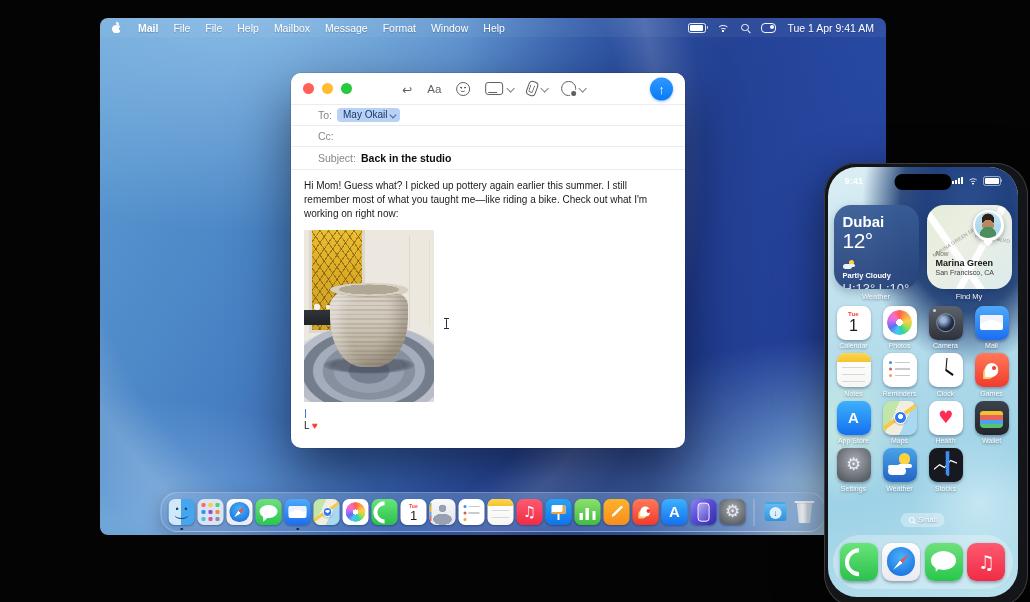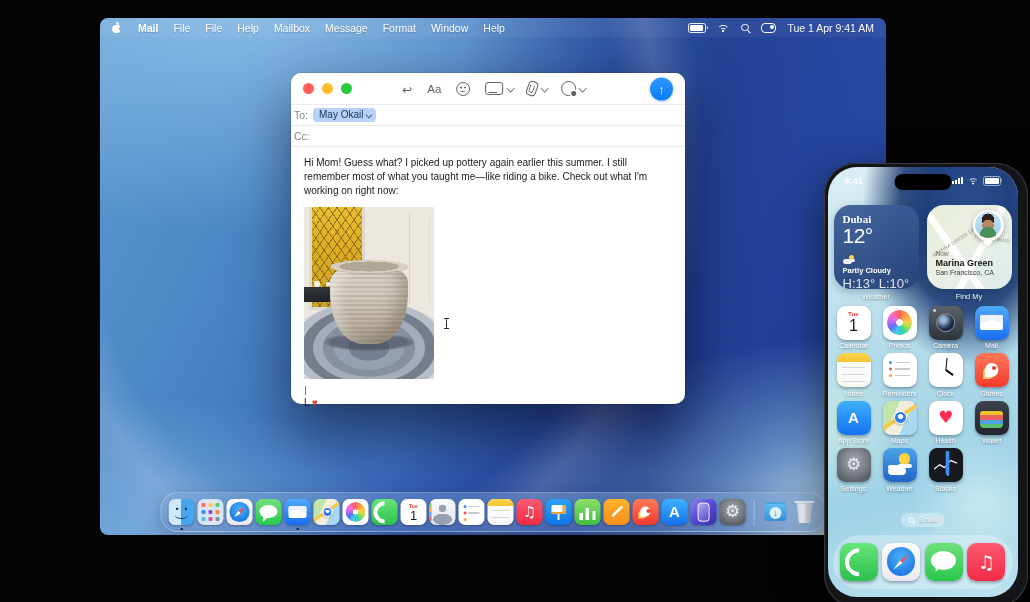--- a/index.html
+++ b/index.html
@@ -44,21 +44,21 @@
     transform:translateX(-50%);clip-path:polygon(50% 50%,-20% -20%,120% -20%);}
   .wifi::before{width:10.5px;height:10.5px;bottom:-5.5px;}
   .wifi::after{width:5.5px;height:5.5px;bottom:-3px;}
   .mb-search{position:relative;width:10px;height:10px;}
   .mb-search::before{content:'';position:absolute;left:1px;top:1px;width:5.5px;height:5.5px;border:1.3px solid #fff;border-radius:50%;}
   .mb-search::after{content:'';position:absolute;right:0;bottom:0;width:3.5px;height:1.4px;background:#fff;border-radius:1px;transform:rotate(45deg);}
   .mb-cc{position:relative;width:13px;height:8px;border:1px solid rgba(255,255,255,.95);border-radius:4px;}
   .mb-cc::before{content:'';position:absolute;right:1px;top:1px;width:4px;height:4px;border-radius:50%;background:#fff;}
 
   
-  .mail-win{position:absolute;left:191px;top:55px;width:394px;height:331px;background:#fff;border-radius:10px;z-index:20;
+  .mail-win{position:absolute;left:191px;top:55px;width:394px;height:375px;background:#fff;border-radius:10px;z-index:20;
     box-shadow:0 25px 55px rgba(0,0,10,.5), 0 0 0 .5px rgba(0,0,0,.18);}
   .titlebar{position:relative;height:31px;display:flex;align-items:center;padding:0 12px;
     border-bottom:.5px solid #ececee;border-radius:10px 10px 0 0;background:#fff;}
   .lights{display:flex;gap:8px;}
   .light{width:11px;height:11px;border-radius:50%;}
   .l-red{background:#ff5f57;}  .l-yellow{background:#febc2e;}  .l-green{background:#28c840;}
   .tb-icons{position:absolute;left:50%;transform:translateX(-47%);display:flex;align-items:center;gap:15px;color:#5f5f64;}
   .tbtn{display:flex;align-items:center;gap:3.5px;}
   .gi-undo::before{content:'↩';font-size:12px;color:#5f5f64;}
   .gi-format{font-size:11.5px;color:#5f5f64;font-weight:500;}
@@ -74,21 +74,21 @@
   .gi-clip::before{content:'';position:absolute;left:1.4px;top:3px;width:3px;height:7px;border:1.1px solid #5f5f64;border-top:none;border-radius:0 0 2px 2px;}
   .gi-ai{position:relative;width:12.5px;height:12.5px;border:1.1px solid #5f5f64;border-radius:50%;}
   .gi-ai::after{content:'';position:absolute;right:-1px;bottom:-1px;width:4.5px;height:4.5px;border-radius:50%;
     background:#5f5f64;box-shadow:0 0 0 1.5px #fff;}
   .chev{width:4.5px;height:4.5px;border-right:1.4px solid #86868b;border-bottom:1.4px solid #86868b;
     transform:rotate(45deg) translateY(-1px);}
   .send-btn{position:absolute;right:12px;top:50%;transform:translateY(-50%);width:23px;height:23px;border-radius:50%;
     background:linear-gradient(180deg,#2f97ff,#0a7bf6);color:#fff;display:flex;align-items:center;justify-content:center;
     font-size:13px;font-weight:700;box-shadow:0 1px 3px rgba(10,110,250,.4);}
 
-  .hrow{display:flex;align-items:center;padding:0 3px;border-bottom:.5px solid #ebebed;font-size:10.5px;color:#86868b;}
+  .hrow{display:flex;align-items:center;padding:0 27px;border-bottom:.5px solid #ebebed;font-size:10.5px;color:#86868b;}
   .row-to,.row-cc{height:20px;}
   .row-subject{height:22px;}
   .row-size{height:23px;color:#86868b;}
   .token{display:inline-flex;align-items:center;gap:3px;margin-left:5px;background:#b7d1f7;color:#15335e;
     border-radius:4px;padding:1px 5px 1.5px 6px;font-size:10px;font-weight:500;}
   .token .chev{width:3.5px;height:3.5px;border-color:#3c5websafe;} 
   .token .chev{border-right:1.2px solid #44639a;border-bottom:1.2px solid #44639a;}
   .subject-value{color:#0b0b0d;font-weight:700;margin-left:5px;font-size:10.5px;}
   .size-right{margin-left:auto;display:flex;align-items:center;}
   .popup{display:flex;align-items:center;gap:7px;margin-left:6px;border:.5px solid #d4d4d8;border-radius:5px;
@@ -309,21 +309,21 @@
     background-size:2px 3px, 2px 4.5px, 2px 6px, 2px 7.5px;
     background-position:0 100%, 3.2px 100%, 6.4px 100%, 9.6px 100%;background-repeat:no-repeat;border-radius:.5px;}
   .sb-wifi{transform:scale(.85);}
   .sbatt{position:relative;width:16px;height:8px;border:1px solid rgba(255,255,255,.55);border-radius:2.5px;}
   .sbatt::before{content:'';position:absolute;inset:1px;background:#fff;border-radius:1px;}
   .sbatt::after{content:'';position:absolute;right:-2.8px;top:2px;width:1.4px;height:3.5px;background:rgba(255,255,255,.55);border-radius:0 1px 1px 0;}
 
   .widgets{position:absolute;left:0;right:0;top:38px;display:flex;justify-content:center;gap:8px;}
   .widget{width:85px;height:84px;border-radius:17px;position:relative;overflow:hidden;box-shadow:0 3px 8px rgba(10,30,60,.25);}
   .w-weather{background:linear-gradient(180deg,rgba(56,92,150,.94),rgba(38,66,122,.94));padding:8px 9px;box-sizing:border-box;color:#fff;}
-  .w-city{font-size:11px;font-weight:600;font-family:Liberation Serif, serif;}
+  .w-city{font-size:15px;font-weight:600;}
   .w-temp{font-size:21px;font-weight:300;line-height:1.08;letter-spacing:-.5px;}
   .w-glyph{position:relative;width:13px;height:9px;margin-top:8px;}
   .w-glyph::before{content:'';position:absolute;left:6px;top:0;width:5px;height:5px;border-radius:50%;background:#ffd23e;}
   .w-glyph::after{content:'';position:absolute;left:0;bottom:0;width:9px;height:5px;border-radius:4px;background:#eef2f6;
     box-shadow:4px -1px 0 -1px #eef2f6;}
   .w-cond{font-size:7.5px;font-weight:600;margin-top:2px;}
   .w-hilo{font-size:13px;opacity:.85;margin-top:1px;}
   .w-findmy{background:linear-gradient(130deg,#e3ecd8 0%,#ecefe3 40%,#dcebec 100%);}
   .fm-streets{position:absolute;inset:0;
     background:linear-gradient(55deg, transparent 34%, rgba(255,255,255,.95) 35% 40%, transparent 41%),
@@ -431,20 +431,24 @@
       <div class="hrow row-to">
         <span>To:</span>
         <span class="token">
           <span>May Okail</span>
           <span class="chev"></span>
         </span>
       </div>
       <div class="hrow row-cc">
         <span>Cc:</span>
       </div>
+      <div class="hrow row-subject">
+        <span>Subject:</span>
+        <span class="subject-value">Back in the studio</span>
+      </div>
 
       <div class="mail-body">
         <div class="para">Hi Mom! Guess what? I picked up pottery again earlier this summer. I still remember most of what you taught me—like riding a bike. Check out what I'm working on right now:</div>
         <div class="photo">
           <div class="ph-window"></div>
           <div class="ph-door"></div>
           <div class="ph-door2"></div>
           <div class="ph-mantle"></div>
           <div class="ph-wheel"></div>
           <div class="ph-shadow"></div>

